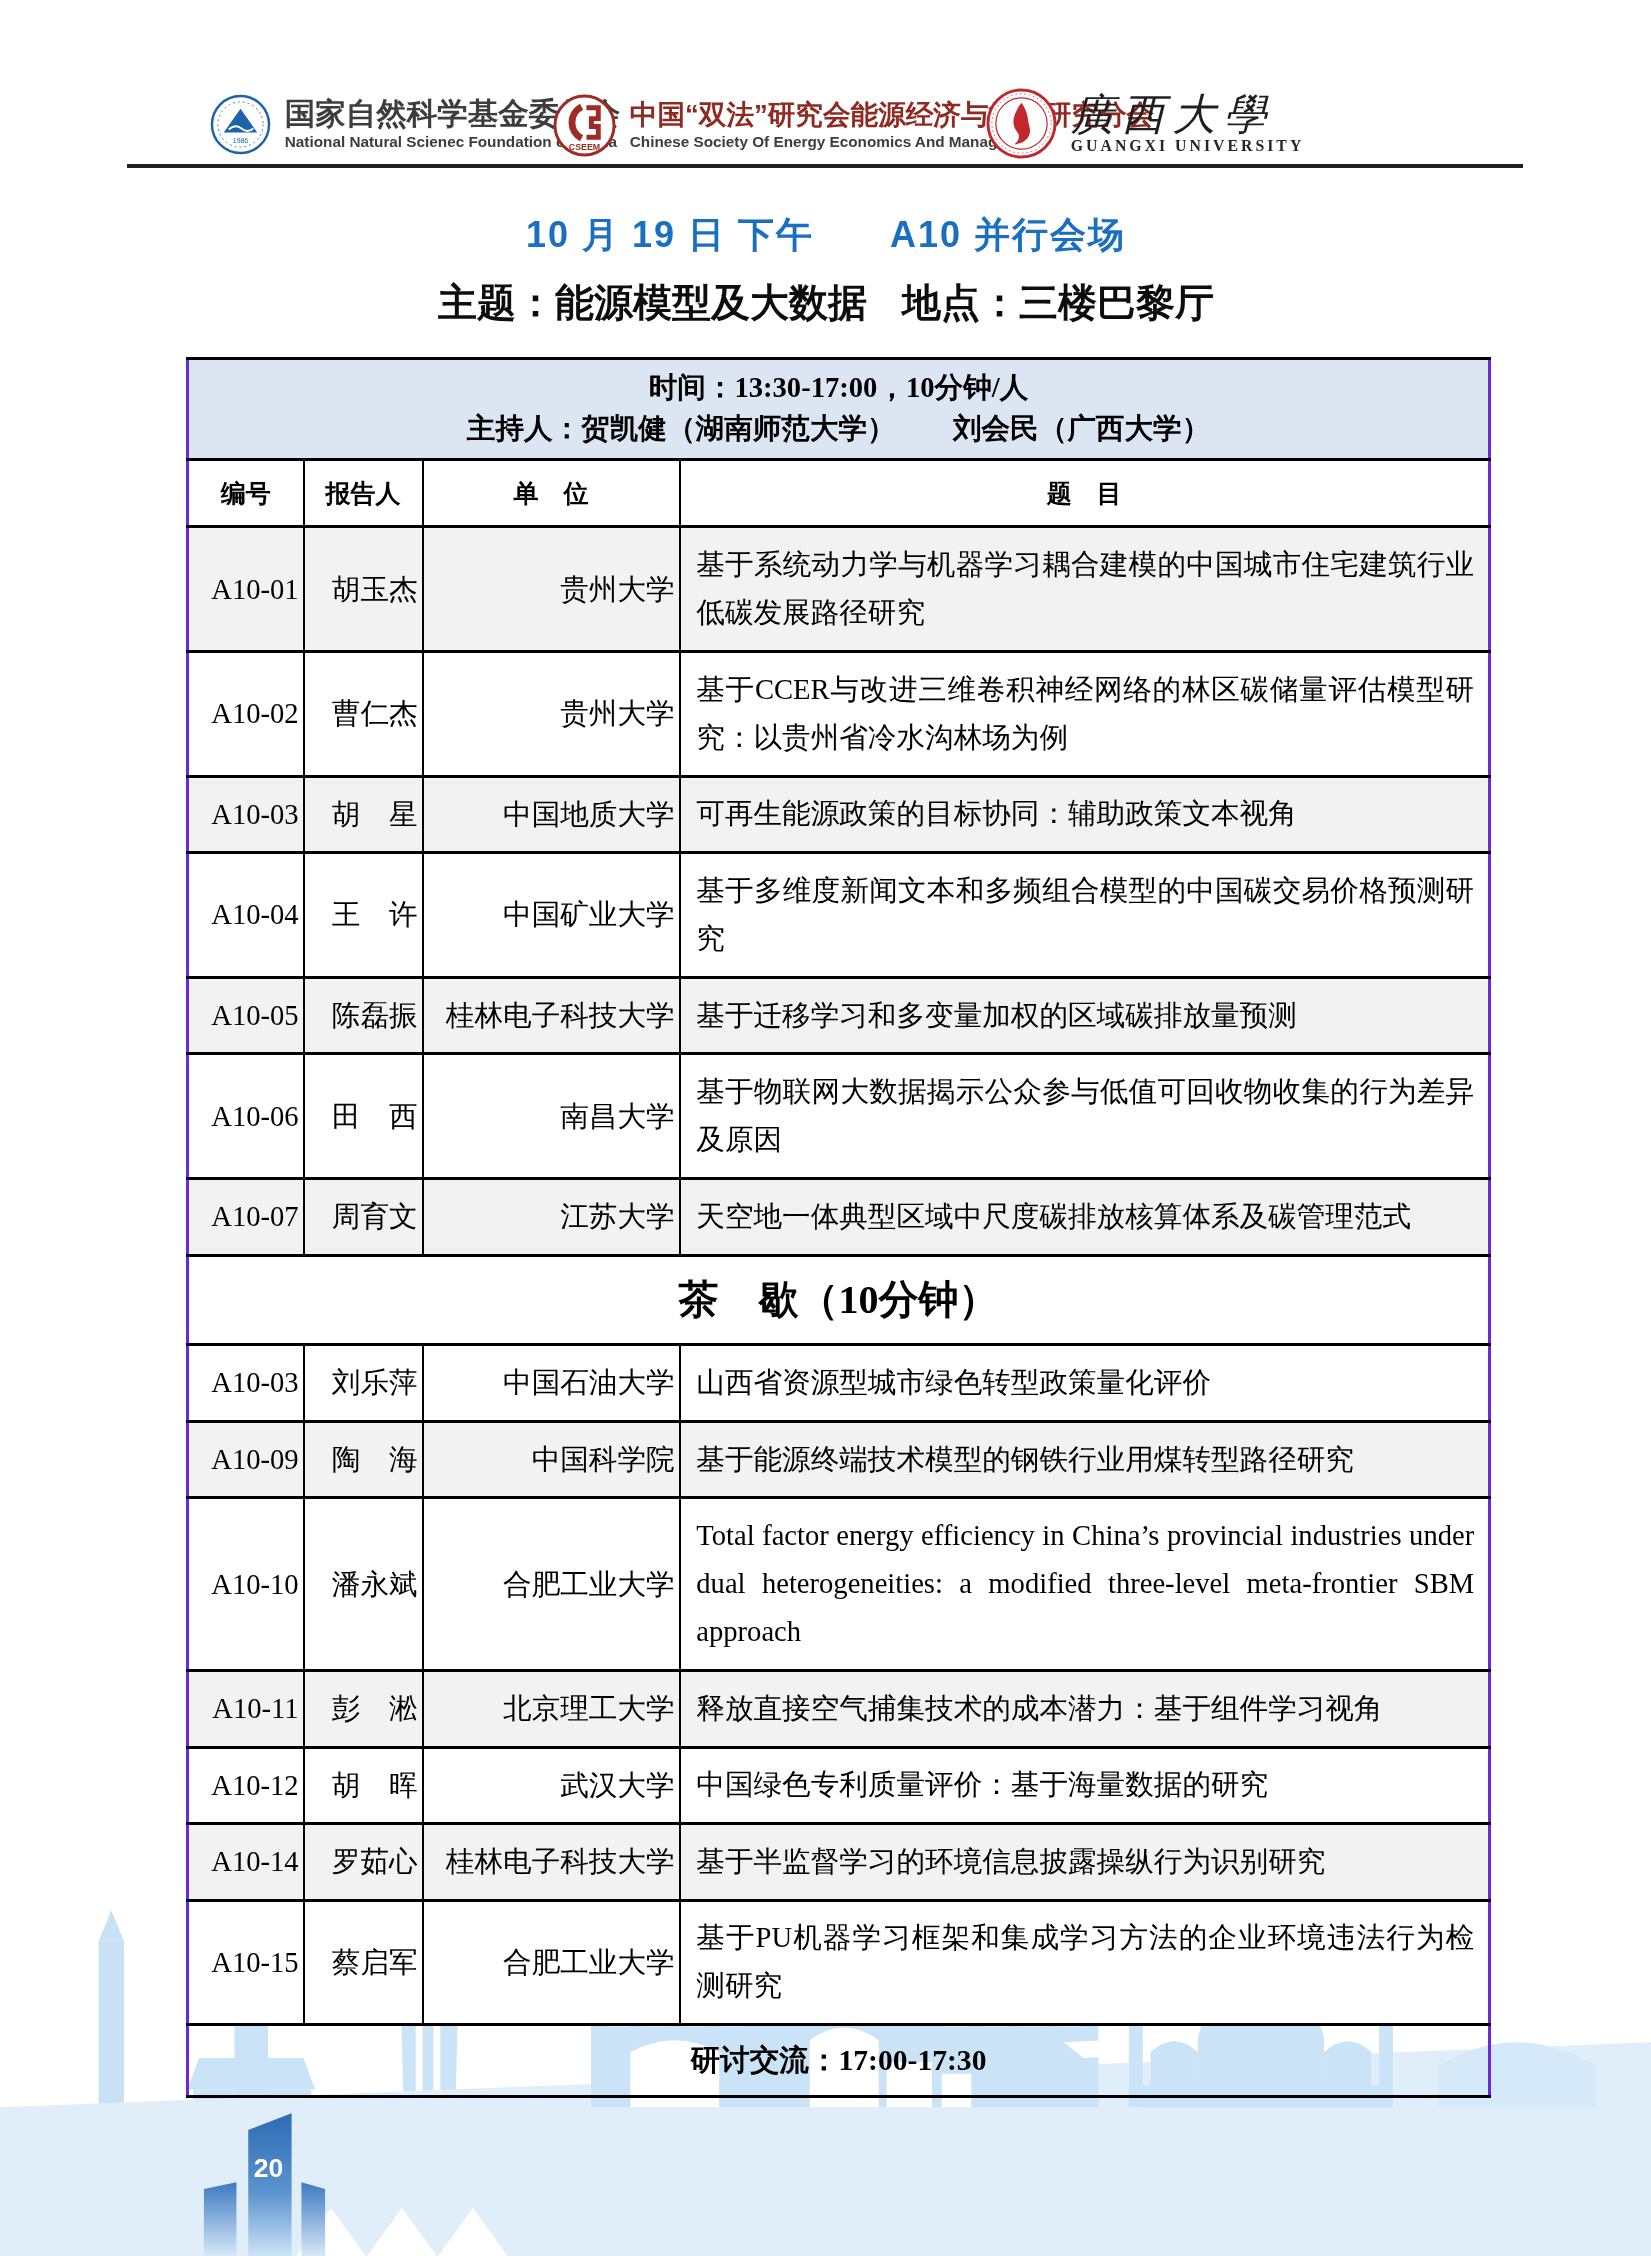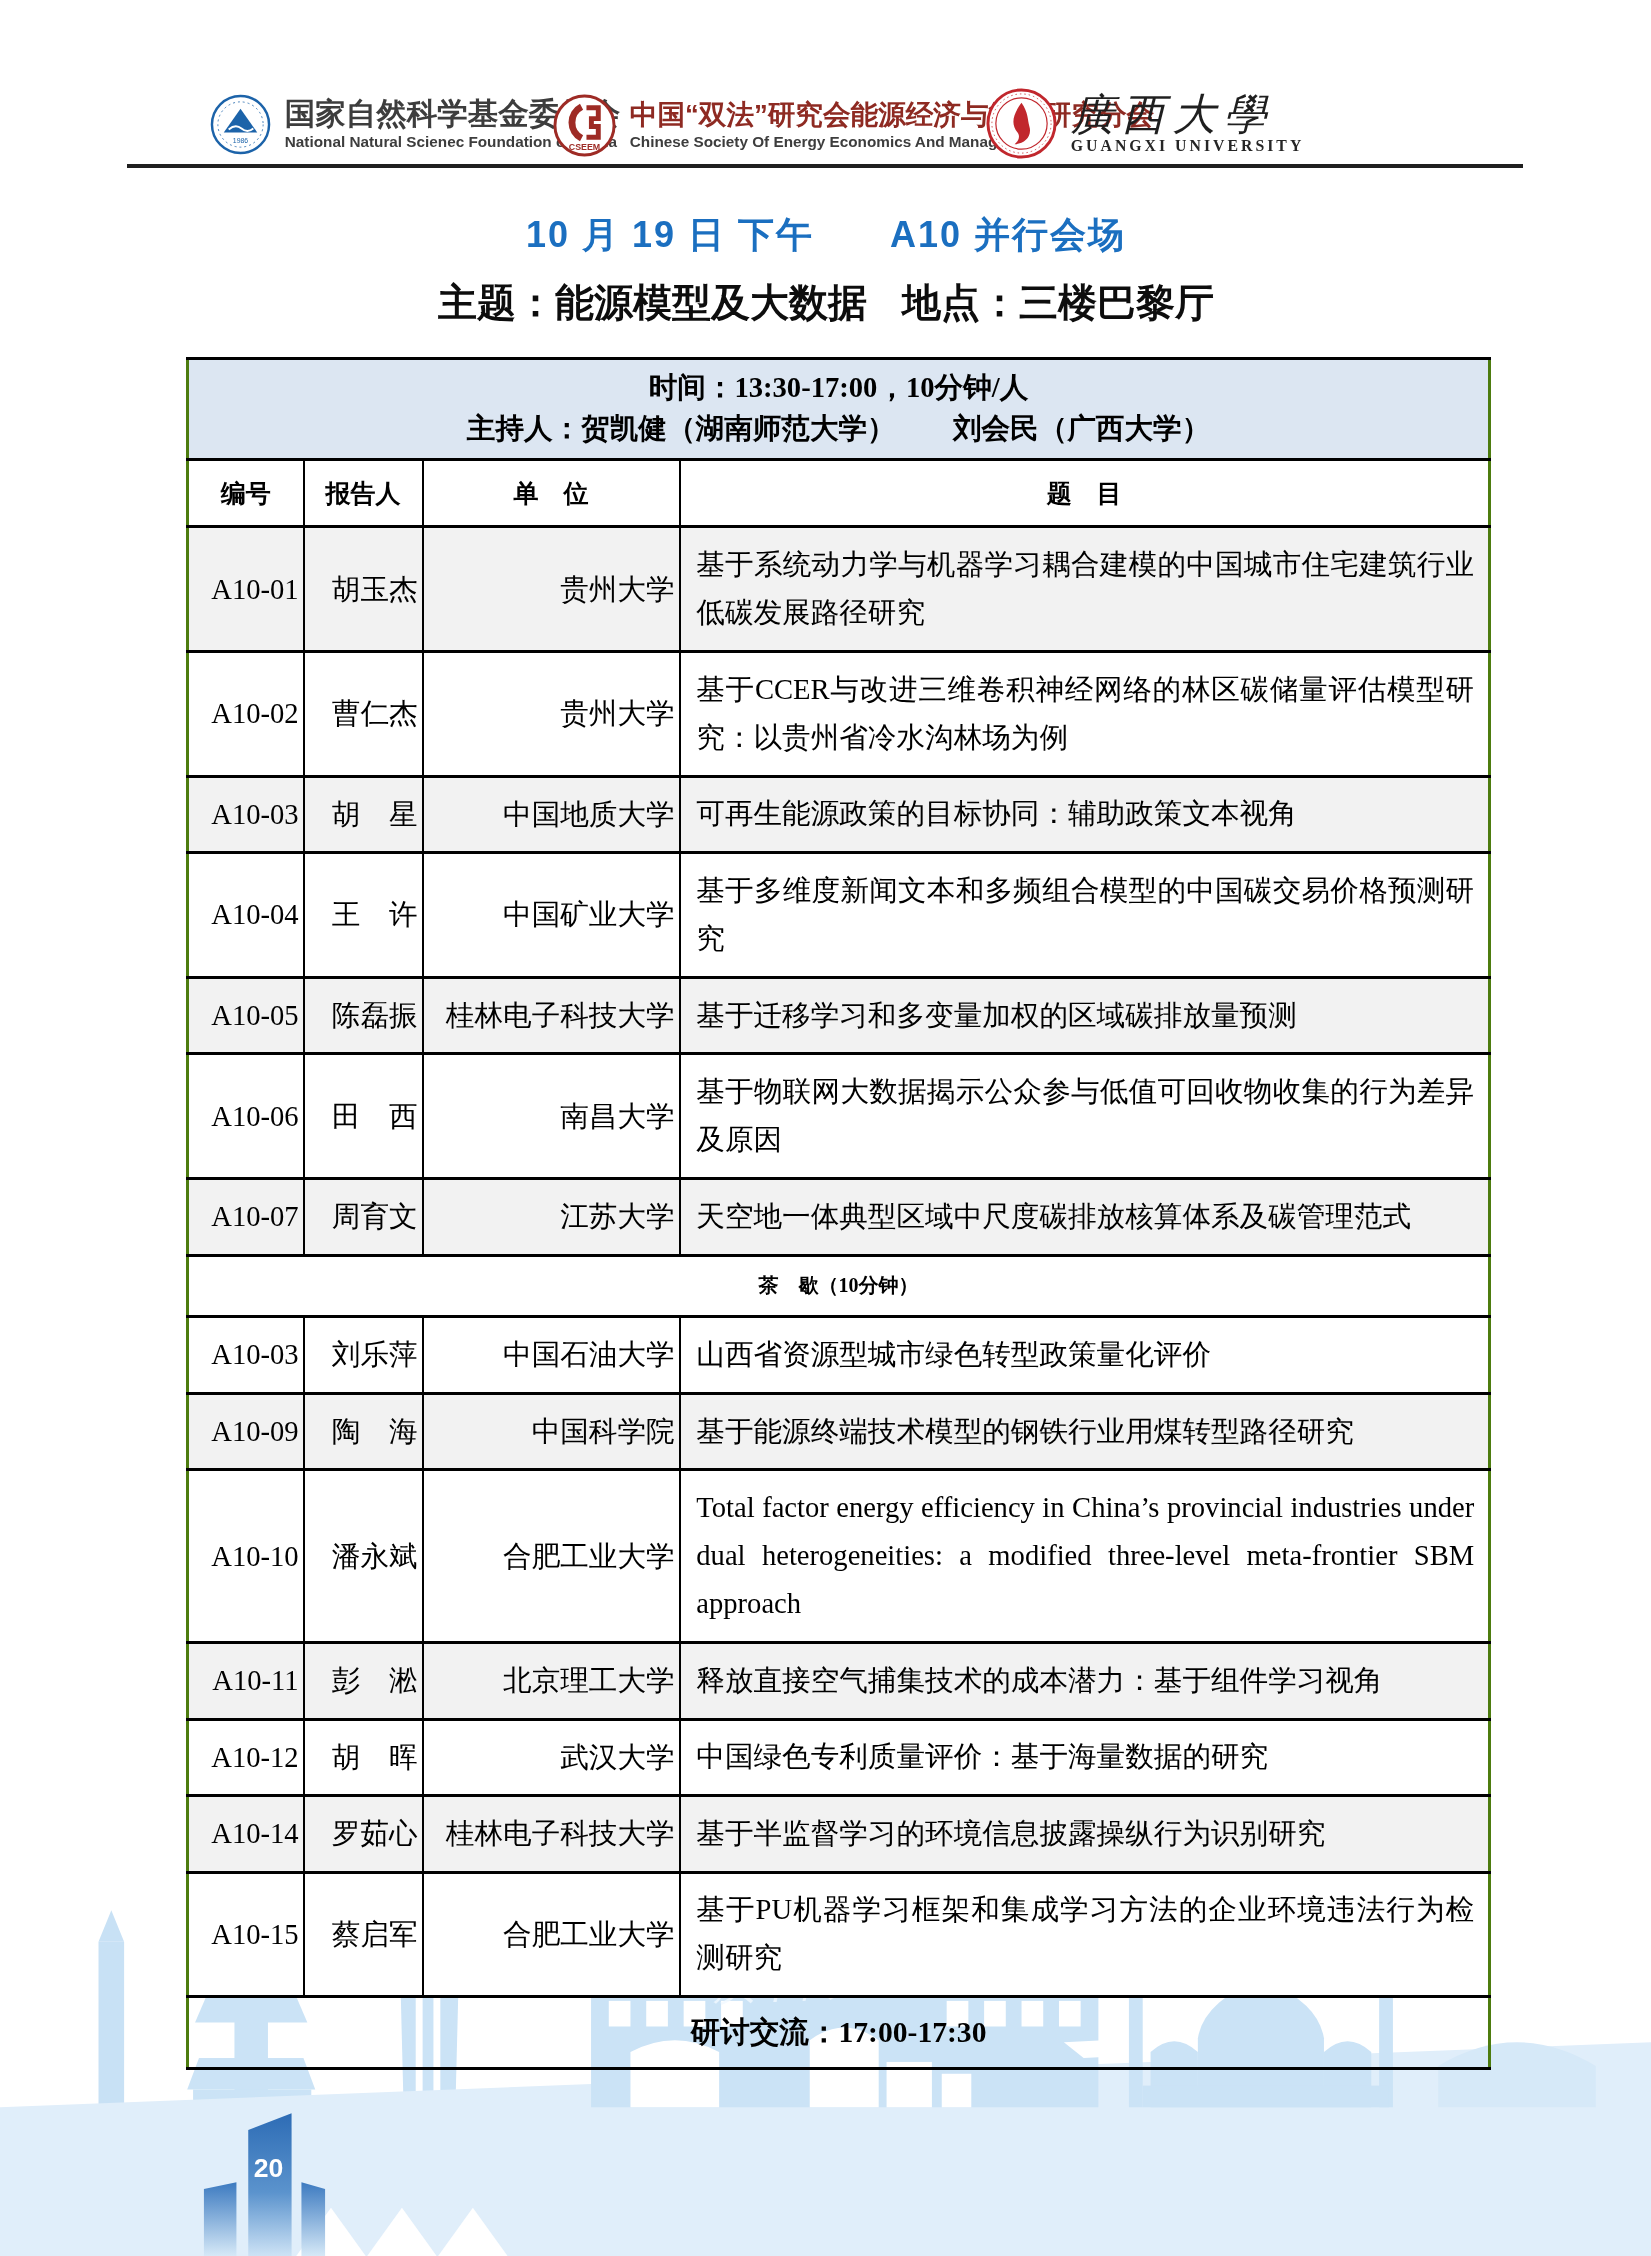--- a/index.html
+++ b/index.html
@@ -65,21 +65,21 @@
     font-family:"Liberation Sans","DejaVu Sans",sans-serif;
     font-weight:bold; font-size:39px; color:#0d0d0d;
   }
 
   
   table.schedule {
     position:absolute; top:357px; left:186px; width:1302px; z-index:2;
     border-collapse:collapse; table-layout:fixed;
     font-size:28.6px; color:#000;
   }
-  table.schedule { border:3px solid #4d7c0f; }
+  table.schedule { border:3px solid #6d28d9; }
   table.schedule td {
     border-left:2px solid #000; border-right:2px solid #000;
     border-top:3px solid #000; border-bottom:3px solid #000;
     background:#ffffff; vertical-align:middle;
   }
   tr.band td {
     background:#dce6f2; text-align:center; font-weight:bold;
     padding:6.9px 0 8.9px 0; border-bottom-width:3.9px;
   }
   tr.band .band-line { line-height:41px; }
@@ -88,21 +88,21 @@
     padding:15.8px 0; border-bottom-width:3.9px;
   }
   td.c-id, td.c-speaker, td.c-affil { text-align:right; padding:12.8px 3.9px; line-height:39px; }
   td.c-title {
     text-align:justify; text-justify:inter-ideograph;
     padding:12.8px 13.8px 12.8px 15.8px; line-height:48px;
   }
   #part1 tr:nth-of-type(odd) td { background:#f2f2f2; }
   #part2 tr:nth-of-type(even) td { background:#f2f2f2; }
   tr.tea td {
-    text-align:center; font-weight:bold; font-size:20px; padding:15.8px 0;
+    text-align:center; font-weight:bold; font-size:40px; padding:15.8px 0;
     background:#ffffff;
   }
   tr.closing td {
     text-align:center; font-weight:bold; font-size:29.6px; padding:13.8px 0;
     background:transparent; border-bottom-width:3.9px;margin-top:20px;
   }
 </style>
 </head>
 <body>
 

